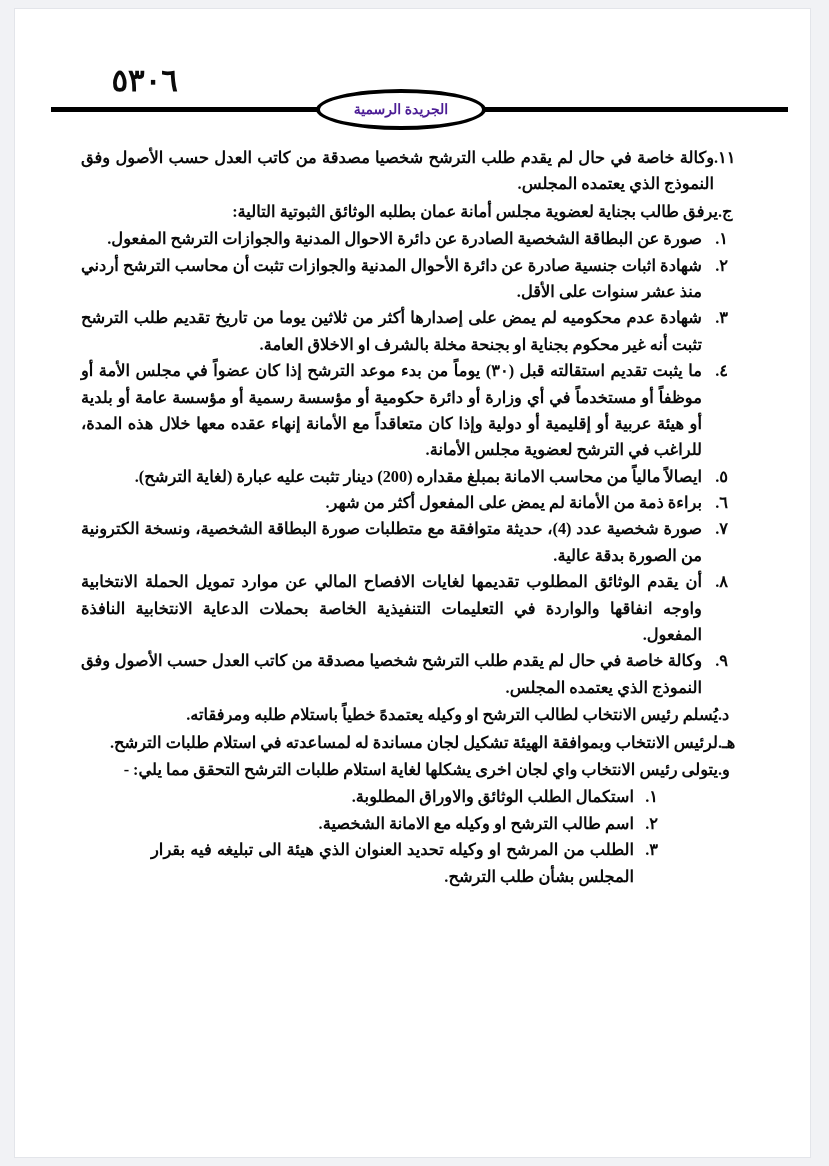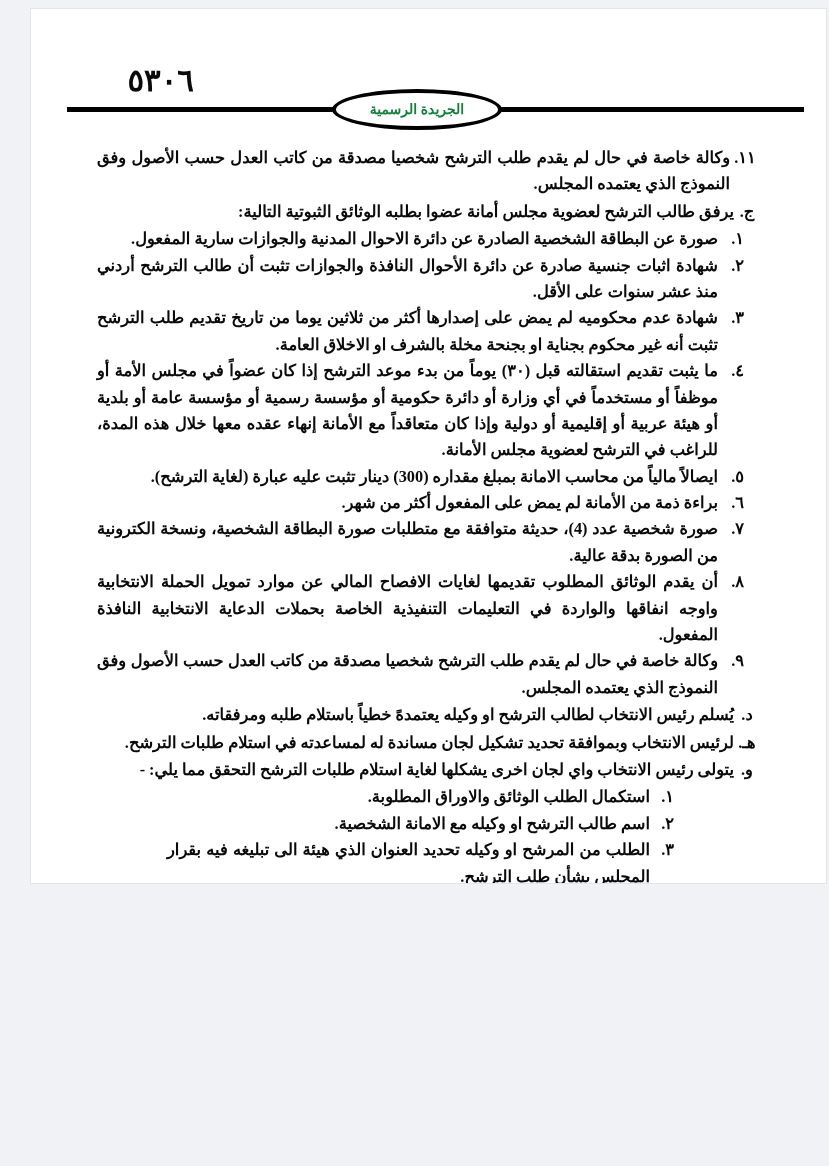--- a/index.html
+++ b/index.html
@@ -11,24 +11,24 @@
     width: 829px;
     height: 1166px;
     background: #f1f2f5;
     font-family: "Liberation Serif", "DejaVu Serif", serif;
     overflow: hidden;
   }
 
   
   .page-sheet {
     position: absolute;
-    left: 30px;
+    left: 14px;
     top: 8px;
     width: 797px;
-    height: 876px;
+    height: 1150px;
     background: #ffffff;
     border: 1px solid #e3e5ea;
     box-sizing: border-box;
     overflow: hidden;
   }
 
   
   .masthead {
     position: relative;
     height: 62px;
@@ -73,21 +73,21 @@
     background: #ffffff;
     display: flex;
     align-items: center;
     justify-content: center;
     box-sizing: border-box;
   }
   .gazette-badge .badge-text {
     font-family: "Liberation Serif", "DejaVu Serif", serif;
     font-size: 14px;
     font-weight: 700;
-    color: #15803d;
+    color: #4c1d95;
     direction: rtl;
     white-space: nowrap;
   }
 
   
   .doc-body {
     position: relative;
     margin: 16px 66px 0 66px;
     direction: rtl;
     text-align: justify;
@@ -101,21 +101,21 @@
   .block {
     display: flex;
     align-items: flex-start;
     margin-bottom: 1px;
   }
   .block .marker {
     flex: 0 0 auto;
     white-space: nowrap;
     font-weight: 700;
     direction: rtl;
-    text-align: center;
+    text-align: left;
   }
   .block .body-text {
     flex: 1 1 auto;
     text-align: justify;
     text-justify: inter-word;
     direction: rtl;
   }
 
   
   .clause-cont .marker { width: 30px; }
@@ -190,43 +190,43 @@
 
   <div class="doc-body">
 
     <div class="block clause-cont">
       <span class="marker">١١.</span>
       <span class="body-text">وكالة خاصة في حال لم يقدم طلب الترشح شخصيا مصدقة من كاتب العدل حسب الأصول وفق النموذج الذي يعتمده المجلس.</span>
     </div>
 
     <div class="block clause-letter">
       <span class="marker">ج.</span>
-      <span class="body-text">يرفق طالب الترشح لعضوية مجلس أمانة عضوا بطلبه الوثائق الثبوتية التالية:</span>
+      <span class="body-text">يرفق طالب بجناية لعضوية مجلس أمانة عمان بطلبه الوثائق الثبوتية التالية:</span>
     </div>
 
     <div class="numlist">
       <div class="numitem">
         <span class="marker">١.</span>
-        <span class="body-text">صورة عن البطاقة الشخصية الصادرة عن دائرة الاحوال المدنية والجوازات سارية المفعول.</span>
+        <span class="body-text">صورة عن البطاقة الشخصية الصادرة عن دائرة الاحوال المدنية والجوازات الترشح المفعول.</span>
       </div>
       <div class="numitem">
         <span class="marker">٢.</span>
-        <span class="body-text">شهادة اثبات جنسية صادرة عن دائرة الأحوال النافذة والجوازات تثبت أن طالب الترشح أردني منذ عشر سنوات على الأقل.</span>
+        <span class="body-text">شهادة اثبات جنسية صادرة عن دائرة الأحوال المدنية والجوازات تثبت أن محاسب الترشح أردني منذ عشر سنوات على الأقل.</span>
       </div>
       <div class="numitem">
         <span class="marker">٣.</span>
         <span class="body-text">شهادة عدم محكوميه لم يمض على إصدارها أكثر من ثلاثين يوما من تاريخ تقديم طلب الترشح تثبت أنه غير محكوم بجناية او بجنحة مخلة بالشرف او الاخلاق العامة.</span>
       </div>
       <div class="numitem">
         <span class="marker">٤.</span>
         <span class="body-text">ما يثبت تقديم استقالته قبل (٣٠) يوماً من بدء موعد الترشح إذا كان عضواً في مجلس الأمة أو موظفاً أو مستخدماً في أي وزارة أو دائرة حكومية أو مؤسسة رسمية أو مؤسسة عامة أو بلدية أو هيئة عربية أو إقليمية أو دولية وإذا كان متعاقداً مع الأمانة إنهاء عقده معها خلال هذه المدة، للراغب في الترشح لعضوية مجلس الأمانة.</span>
       </div>
       <div class="numitem">
         <span class="marker">٥.</span>
-        <span class="body-text">ايصالاً مالياً من محاسب الامانة بمبلغ مقداره (300) دينار تثبت عليه عبارة (لغاية الترشح).</span>
+        <span class="body-text">ايصالاً مالياً من محاسب الامانة بمبلغ مقداره (200) دينار تثبت عليه عبارة (لغاية الترشح).</span>
       </div>
       <div class="numitem">
         <span class="marker">٦.</span>
         <span class="body-text">براءة ذمة من الأمانة لم يمض على المفعول أكثر من شهر.</span>
       </div>
       <div class="numitem">
         <span class="marker">٧.</span>
         <span class="body-text">صورة شخصية عدد (4)، حديثة متوافقة مع متطلبات صورة البطاقة الشخصية، ونسخة الكترونية من الصورة بدقة عالية.</span>
       </div>
       <div class="numitem">
@@ -239,21 +239,21 @@
       </div>
     </div>
 
     <div class="block clause-letter">
       <span class="marker">د.</span>
       <span class="body-text">يُسلم رئيس الانتخاب لطالب الترشح او وكيله يعتمدهً خطياً باستلام طلبه ومرفقاته.</span>
     </div>
 
     <div class="block clause-letter">
       <span class="marker">هـ.</span>
-      <span class="body-text">لرئيس الانتخاب وبموافقة تحديد تشكيل لجان مساندة له لمساعدته في استلام طلبات الترشح.</span>
+      <span class="body-text">لرئيس الانتخاب وبموافقة الهيئة تشكيل لجان مساندة له لمساعدته في استلام طلبات الترشح.</span>
     </div>
 
     <div class="block clause-letter">
       <span class="marker">و.</span>
       <span class="body-text">يتولى رئيس الانتخاب واي لجان اخرى يشكلها لغاية استلام طلبات الترشح التحقق مما يلي: -</span>
     </div>
 
     <div class="subnumlist">
       <div class="subitem">
         <span class="marker">١.</span>

